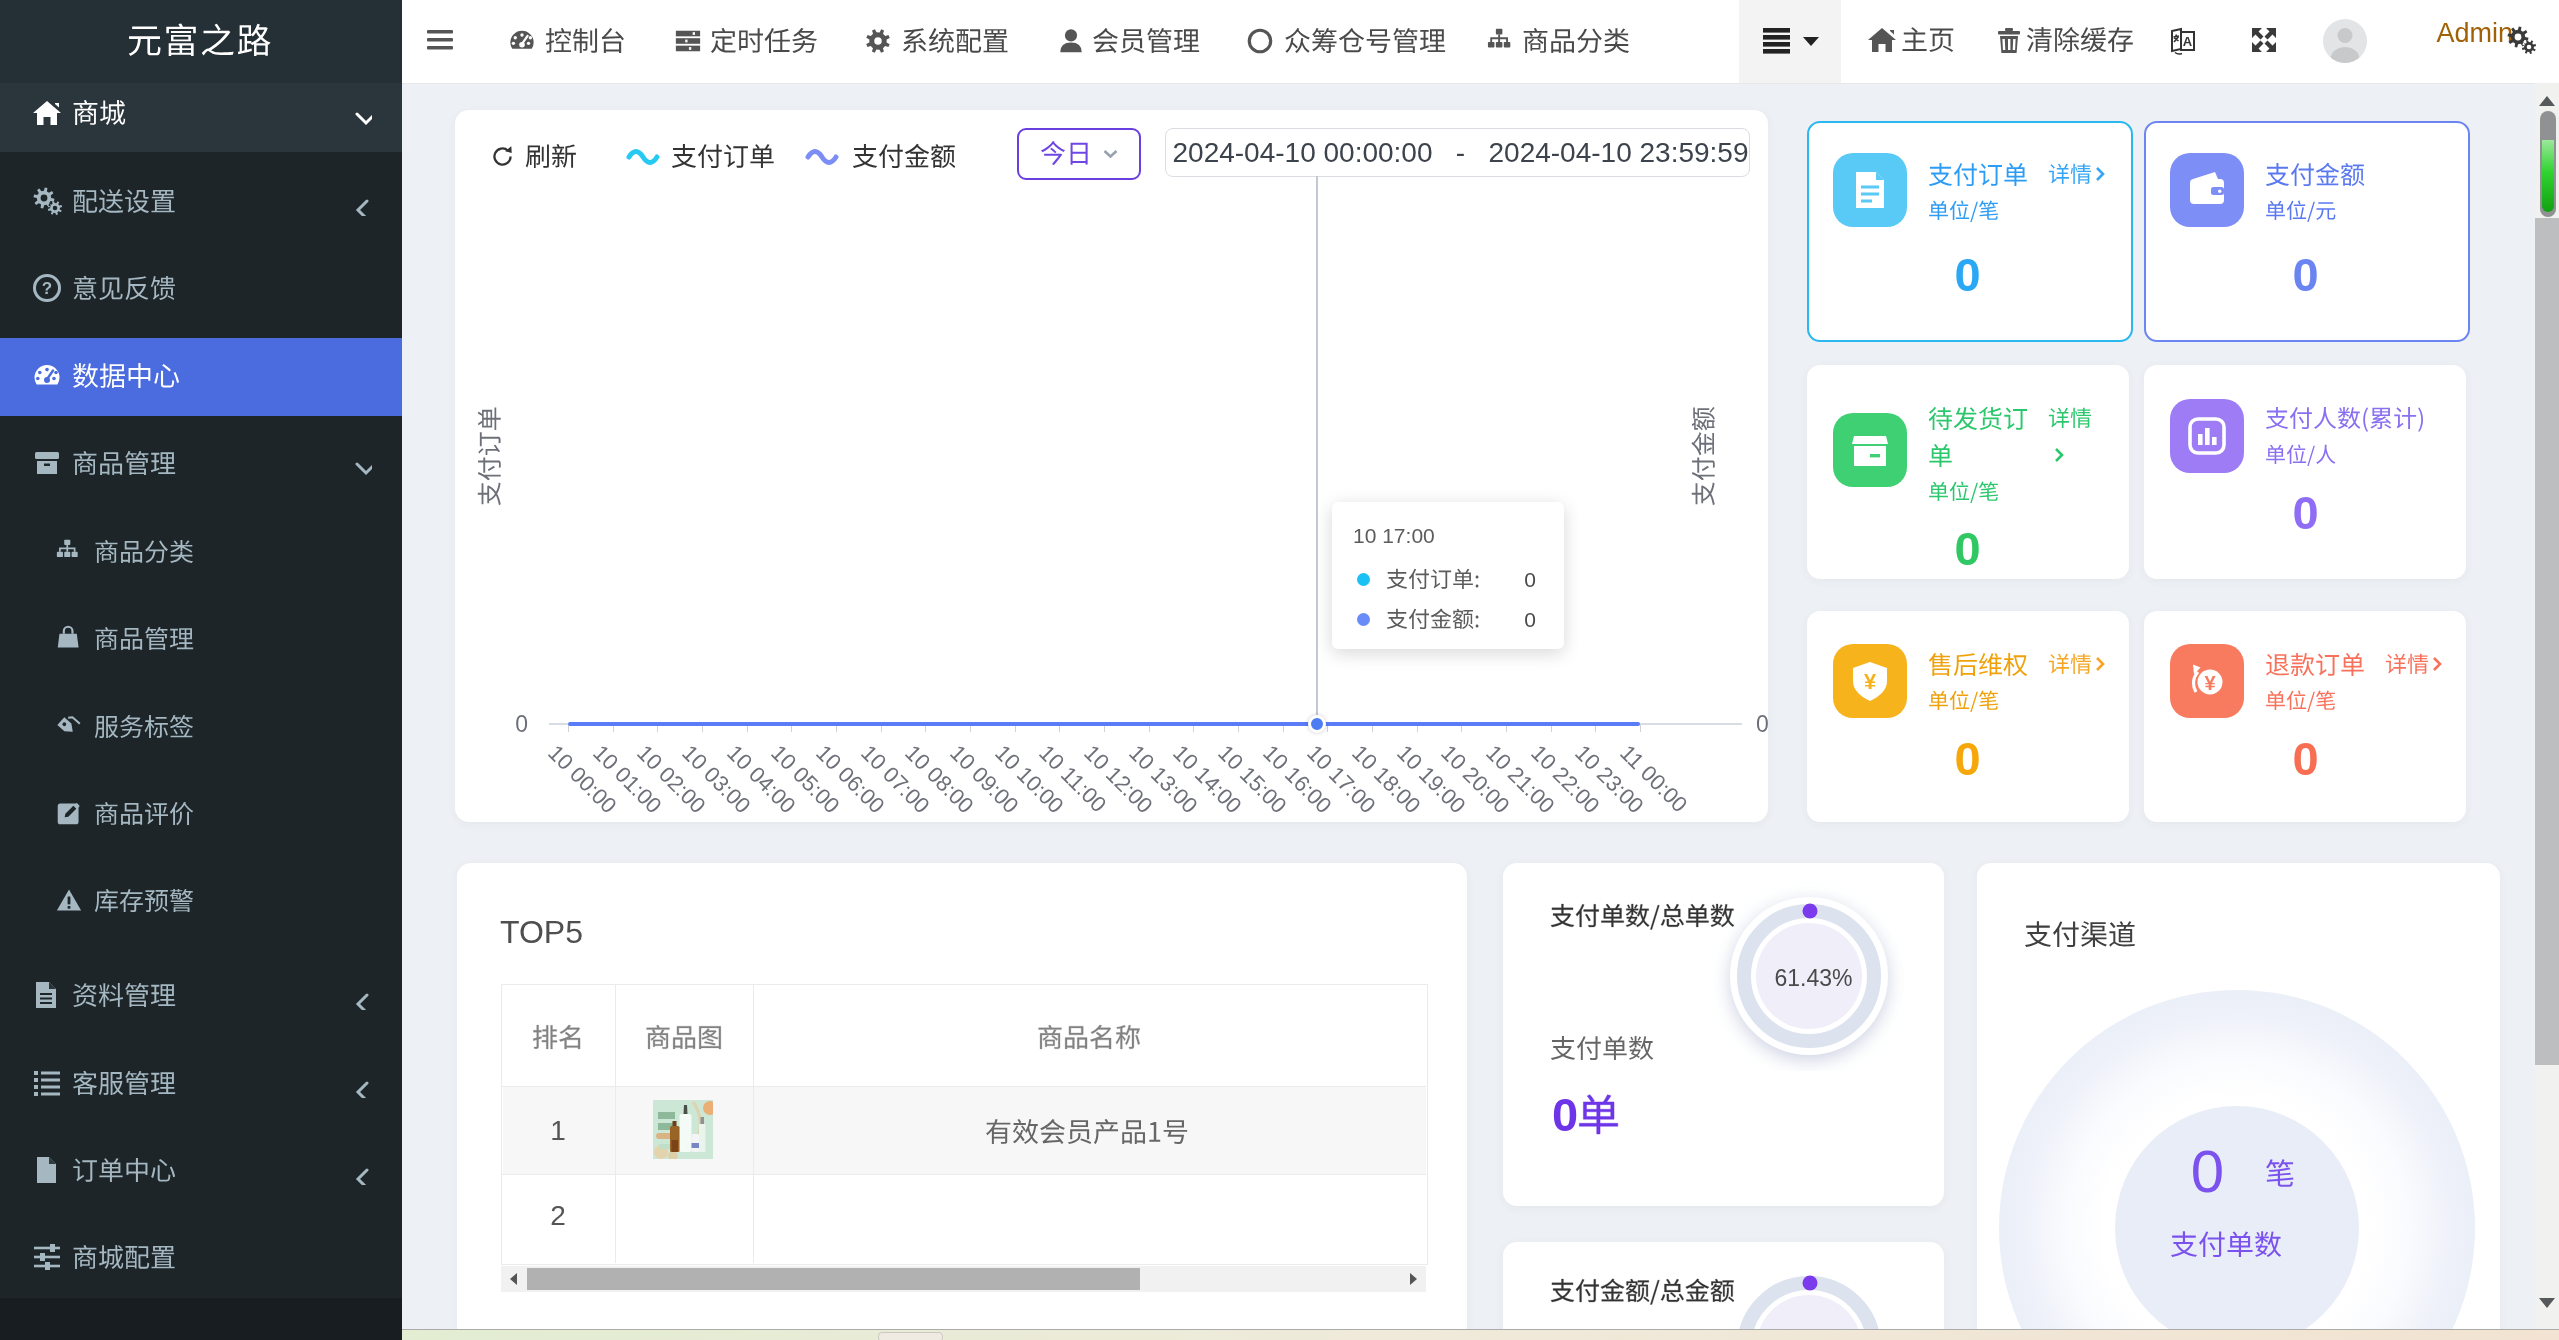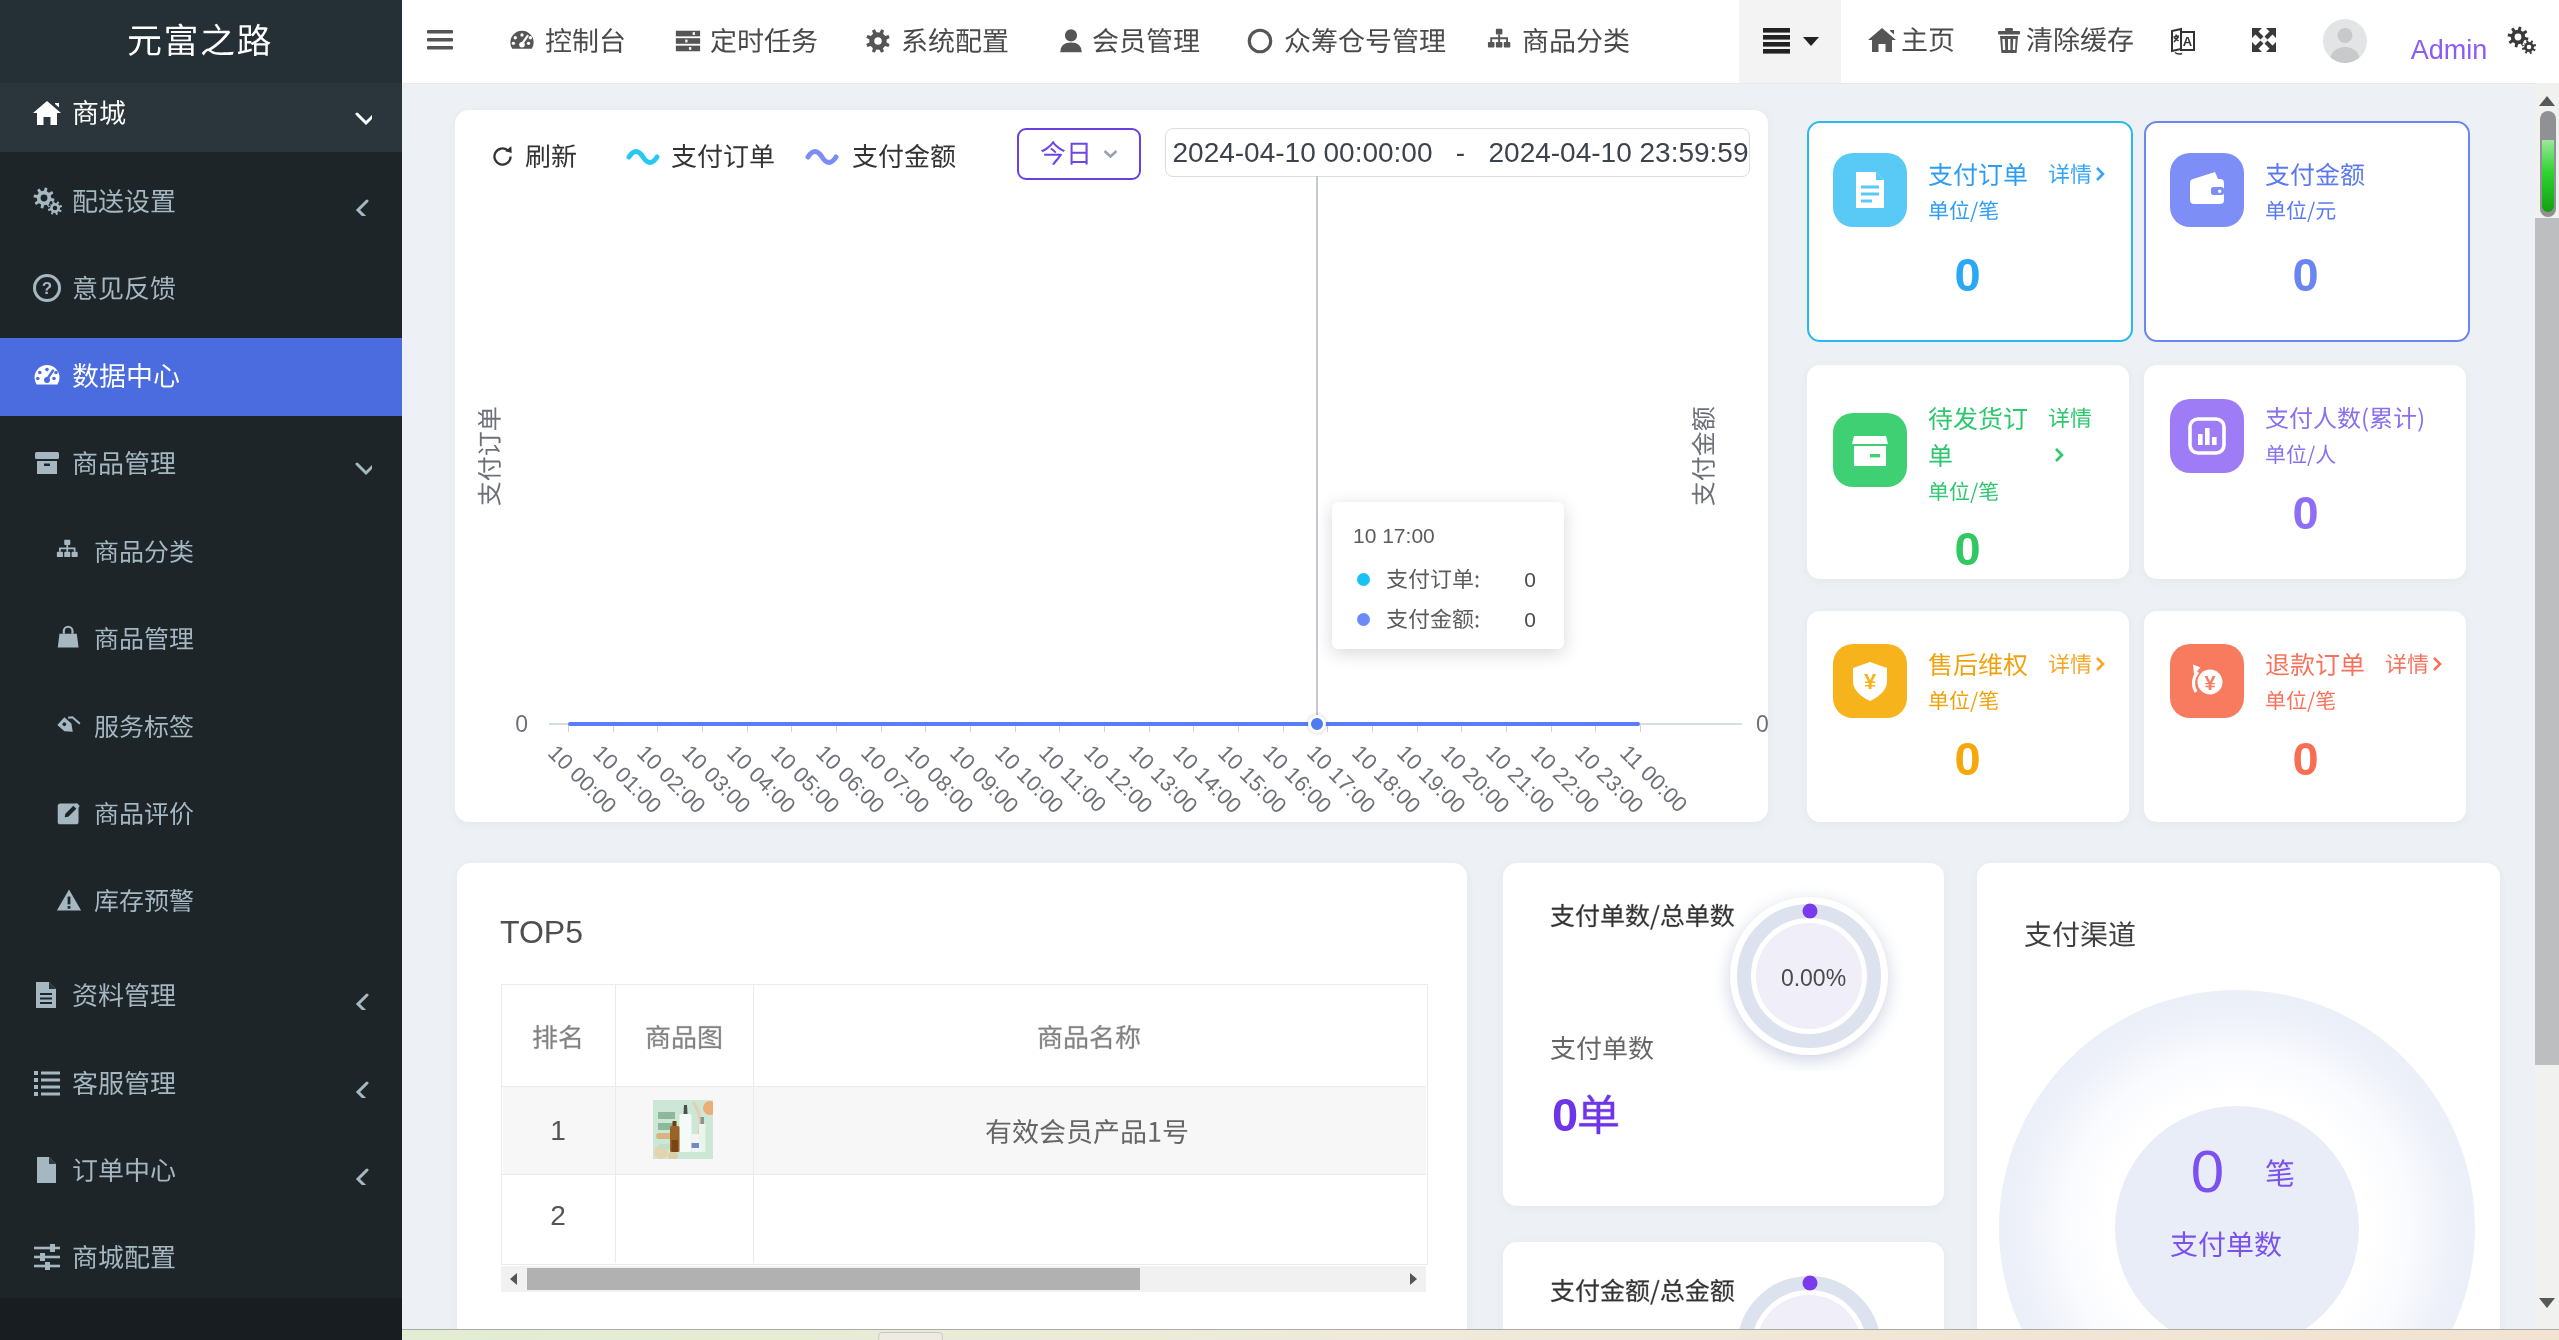--- a/index.html
+++ b/index.html
@@ -405,21 +405,21 @@
       <path transform="translate(3,3) rotate(0)" d="M0 0 L10 0 L6.5 3.5 L11.5 8.5 L8.5 11.5 L3.5 6.5 L0 10 Z"></path>
       <path transform="translate(27,3) rotate(90)" d="M0 0 L10 0 L6.5 3.5 L11.5 8.5 L8.5 11.5 L3.5 6.5 L0 10 Z"></path>
       <path transform="translate(27,27) rotate(180)" d="M0 0 L10 0 L6.5 3.5 L11.5 8.5 L8.5 11.5 L3.5 6.5 L0 10 Z"></path>
       <path transform="translate(3,27) rotate(270)" d="M0 0 L10 0 L6.5 3.5 L11.5 8.5 L8.5 11.5 L3.5 6.5 L0 10 Z"></path>
     </g>
   </svg>
 <div style="position:absolute;left:2323px;top:19px;width:44px;height:44px;border-radius:50%;background:#E2E4E5;overflow:hidden"><svg width="44" height="44">
       <circle cx="22" cy="16.5" r="7.5" fill="#C7C9CB"></circle>
       <ellipse cx="22" cy="40" rx="14.5" ry="12" fill="#C7C9CB"></ellipse>
     </svg></div>
-<div style="position:absolute;left:2385px;top:33px;width:128px;height:35px;line-height:35px;font-size:27px;color:#8b5cf6;text-align:center;font-weight:normal;">Admin</div>
+<div style="position:absolute;left:2385px;top:16px;width:128px;height:35px;line-height:35px;font-size:27px;color:#a16207;text-align:right;font-weight:normal;">Admin</div>
 <svg class="t" style="left:2506px;top:25px;" width="30" height="30" viewBox="0 0 30 30">
     <path fill="#3a3a3a" fill-rule="evenodd" d="M19.2 11.9 L22.5 12.8 L21.9 15.4 L18.6 14.9 L17.2 17.0 L18.9 20.0 L16.7 21.4 L14.6 18.7 L12.1 19.2 L11.2 22.5 L8.6 21.9 L9.1 18.6 L7.0 17.2 L4.0 18.9 L2.6 16.7 L5.3 14.6 L4.8 12.1 L1.5 11.2 L2.1 8.6 L5.4 9.1 L6.8 7.0 L5.1 4.0 L7.3 2.6 L9.4 5.3 L11.9 4.8 L12.8 1.5 L15.4 2.1 L14.9 5.4 L17.0 6.8 L20.0 5.1 L21.4 7.3 L18.7 9.4Z M15.4 12.0 A3.4 3.4 0 1 0 8.6 12.0 A3.4 3.4 0 1 0 15.4 12.0Z M27.7 23.4 L29.7 24.6 L28.8 26.2 L26.7 25.2 L25.4 26.3 L25.9 28.6 L24.1 29.1 L23.3 26.9 L21.6 26.7 L20.4 28.7 L18.8 27.8 L19.8 25.7 L18.7 24.4 L16.4 24.9 L15.9 23.1 L18.1 22.3 L18.3 20.6 L16.3 19.4 L17.2 17.8 L19.3 18.8 L20.6 17.7 L20.1 15.4 L21.9 14.9 L22.7 17.1 L24.4 17.3 L25.6 15.3 L27.2 16.2 L26.2 18.3 L27.3 19.6 L29.6 19.1 L30.1 20.9 L27.9 21.7Z M25.3 22.0 A2.3 2.3 0 1 0 20.7 22.0 A2.3 2.3 0 1 0 25.3 22.0Z"></path>
   </svg>
 <div class="card" style="left:455px;top:110px;width:1313px;height:712px"></div>
 <svg class="t" style="left:491px;top:145px;" width="23" height="23" viewBox="0 0 23 23">
     <g transform="scale(0.767)">
       <path fill="none" stroke="#333" stroke-width="3" d="M25.5 15 A 10.5 10.5 0 1 1 22 7.2"></path>
       <path fill="#333" d="M26.5 1.5 L27 10.5 L18.5 8 Z"></path>
     </g>
   </svg>
@@ -842,21 +842,21 @@
     <defs>
       <filter id="sh1" x="-30%" y="-30%" width="160%" height="160%">
         <feDropShadow dx="0" dy="5" stdDeviation="9" flood-color="#C5CBDE" flood-opacity="0.85"></feDropShadow>
       </filter>
     </defs>
     <circle cx="95" cy="95" r="79" fill="#fff" filter="url(#sh1)"></circle>
     <circle cx="95" cy="95" r="65" fill="none" stroke="#DCE2EE" stroke-width="14"></circle>
     <circle cx="95" cy="95" r="53" fill="#F0EEF9"></circle>
     <circle cx="96" cy="30" r="7.5" fill="#7C3AED"></circle>
   </svg>
-<div style="position:absolute;left:1756px;top:963px;width:115px;height:30px;line-height:30px;font-size:23px;color:#4A4A4A;text-align:center;font-weight:normal;">0.00%</div>
+<div style="position:absolute;left:1756px;top:963px;width:115px;height:30px;line-height:30px;font-size:23px;color:#4A4A4A;text-align:center;font-weight:normal;">61.43%</div>
 <svg class="t" style="left:1550.0px;top:1034.0px" width="104.0" height="33.8">
     <g transform="translate(0,23.9) scale(0.026000,-0.026000)" fill="#666">
       <use href="#g652F"></use>
       <use href="#g4ED8" x="1000"></use>
       <use href="#g5355" x="2000"></use>
       <use href="#g6570" x="3000"></use>
     </g>
   </svg>
 <div style="position:absolute;left:1552px;top:1084px;width:71px;height:61px;line-height:61px;font-size:47px;color:#6E35E8;text-align:left;font-weight:bold;">0</div>
 <svg class="t" style="left:1577.0px;top:1090.8px" width="43.0" height="55.9">

